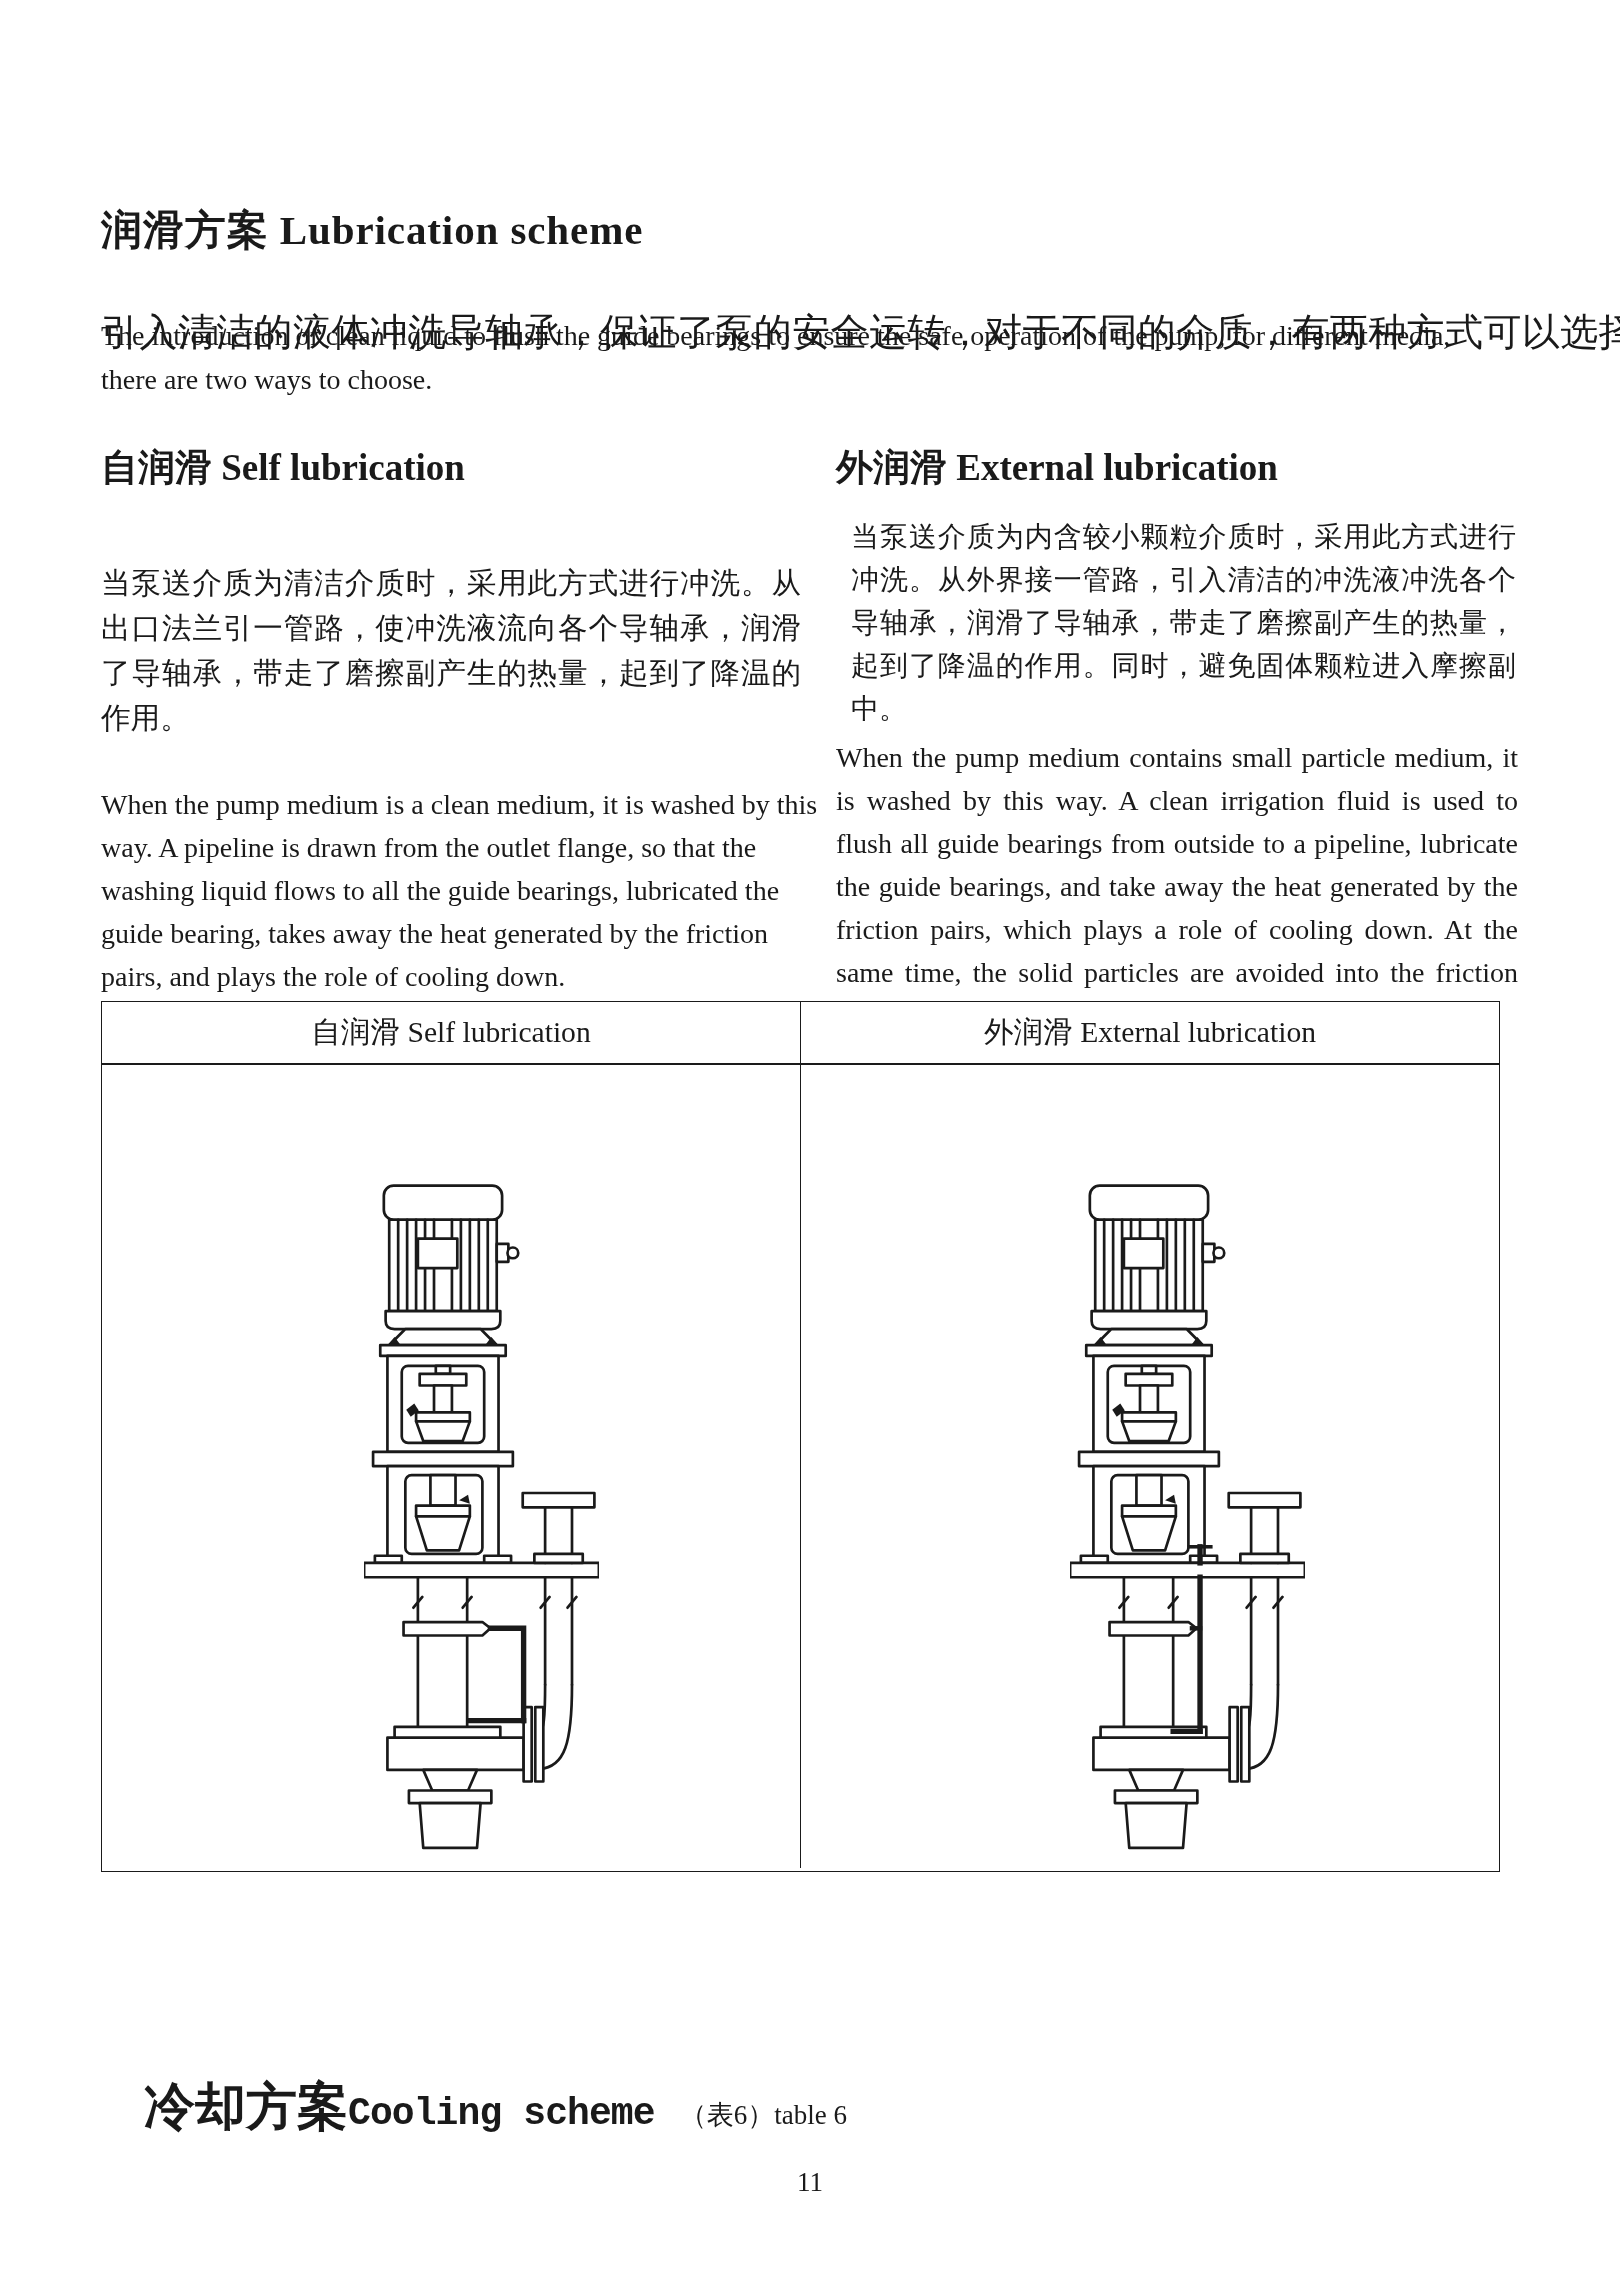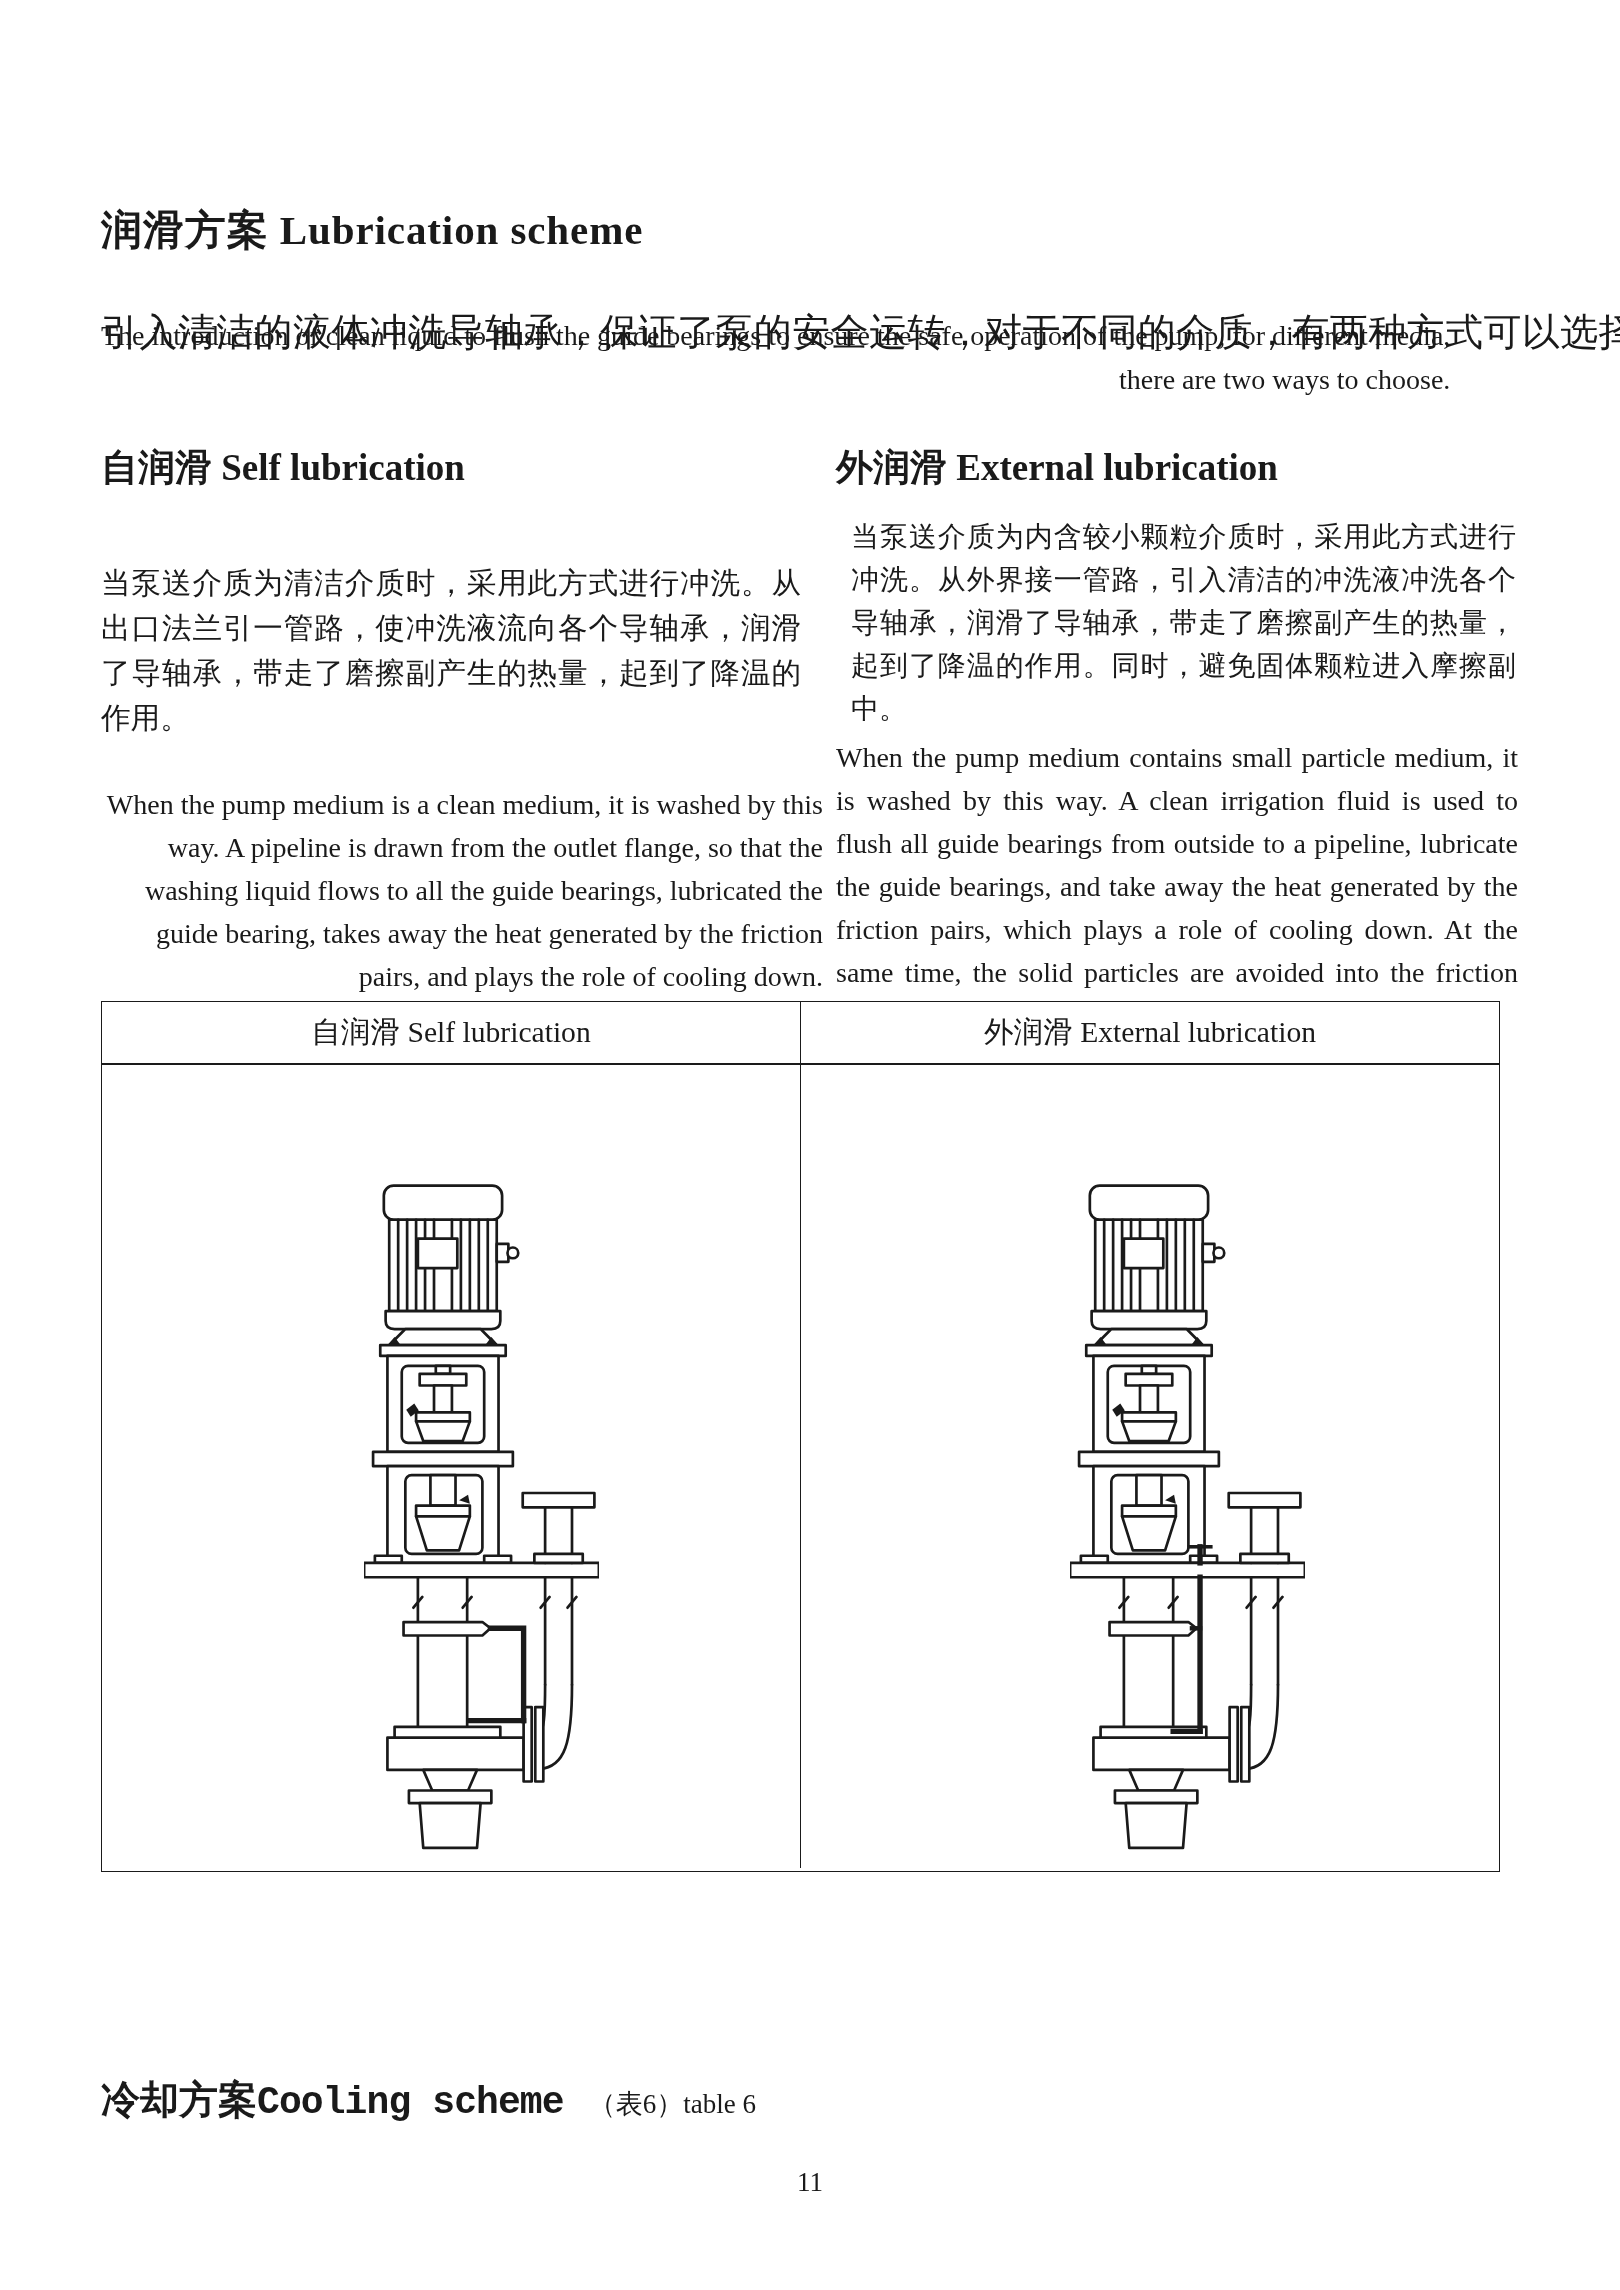--- a/index.html
+++ b/index.html
@@ -5,21 +5,21 @@
   html, body { margin: 0; padding: 0; }
   body {
     position: relative;
     width: 1620px;
     height: 2291px;
     background: #ffffff;
     color: #1a1a1a;
     font-family: "Liberation Serif", serif;
     overflow: hidden;
   }
-  .abs { position: absolute; text-align: right; }
+  .abs { position: absolute; }
   .zh { font-family: "Liberation Sans", sans-serif; }
   .en { font-family: "Liberation Serif", serif; }
 
   .page-title {
     left: 101px; top: 176px;
     font-size: 41px; font-weight: bold;
     letter-spacing: 0.9px;
   }
   .intro-zh {
     left: 101px; top: 269px;
@@ -87,21 +87,21 @@
   .diagram { position: absolute; top: 118px; }
   .diagram-self { left: 262px; }
   .diagram-ext { left: 269px; }
 
   .cooling-heading {
     left: 101px; top: 2073px;
     white-space: nowrap;
   }
   .cooling-heading .c-zh {
     font-family: "Liberation Sans", sans-serif;
-    font-size: 39px; font-weight: bold;
+    font-size: 51px; font-weight: bold; margin-left: 43px;
   }
   .cooling-heading .c-en {
     font-family: "Liberation Mono", monospace;
     font-size: 38px; font-weight: bold;
     letter-spacing: -0.9px;
   }
   .cooling-heading .c-note {
     font-size: 27px;
     margin-left: 25px;
   }

